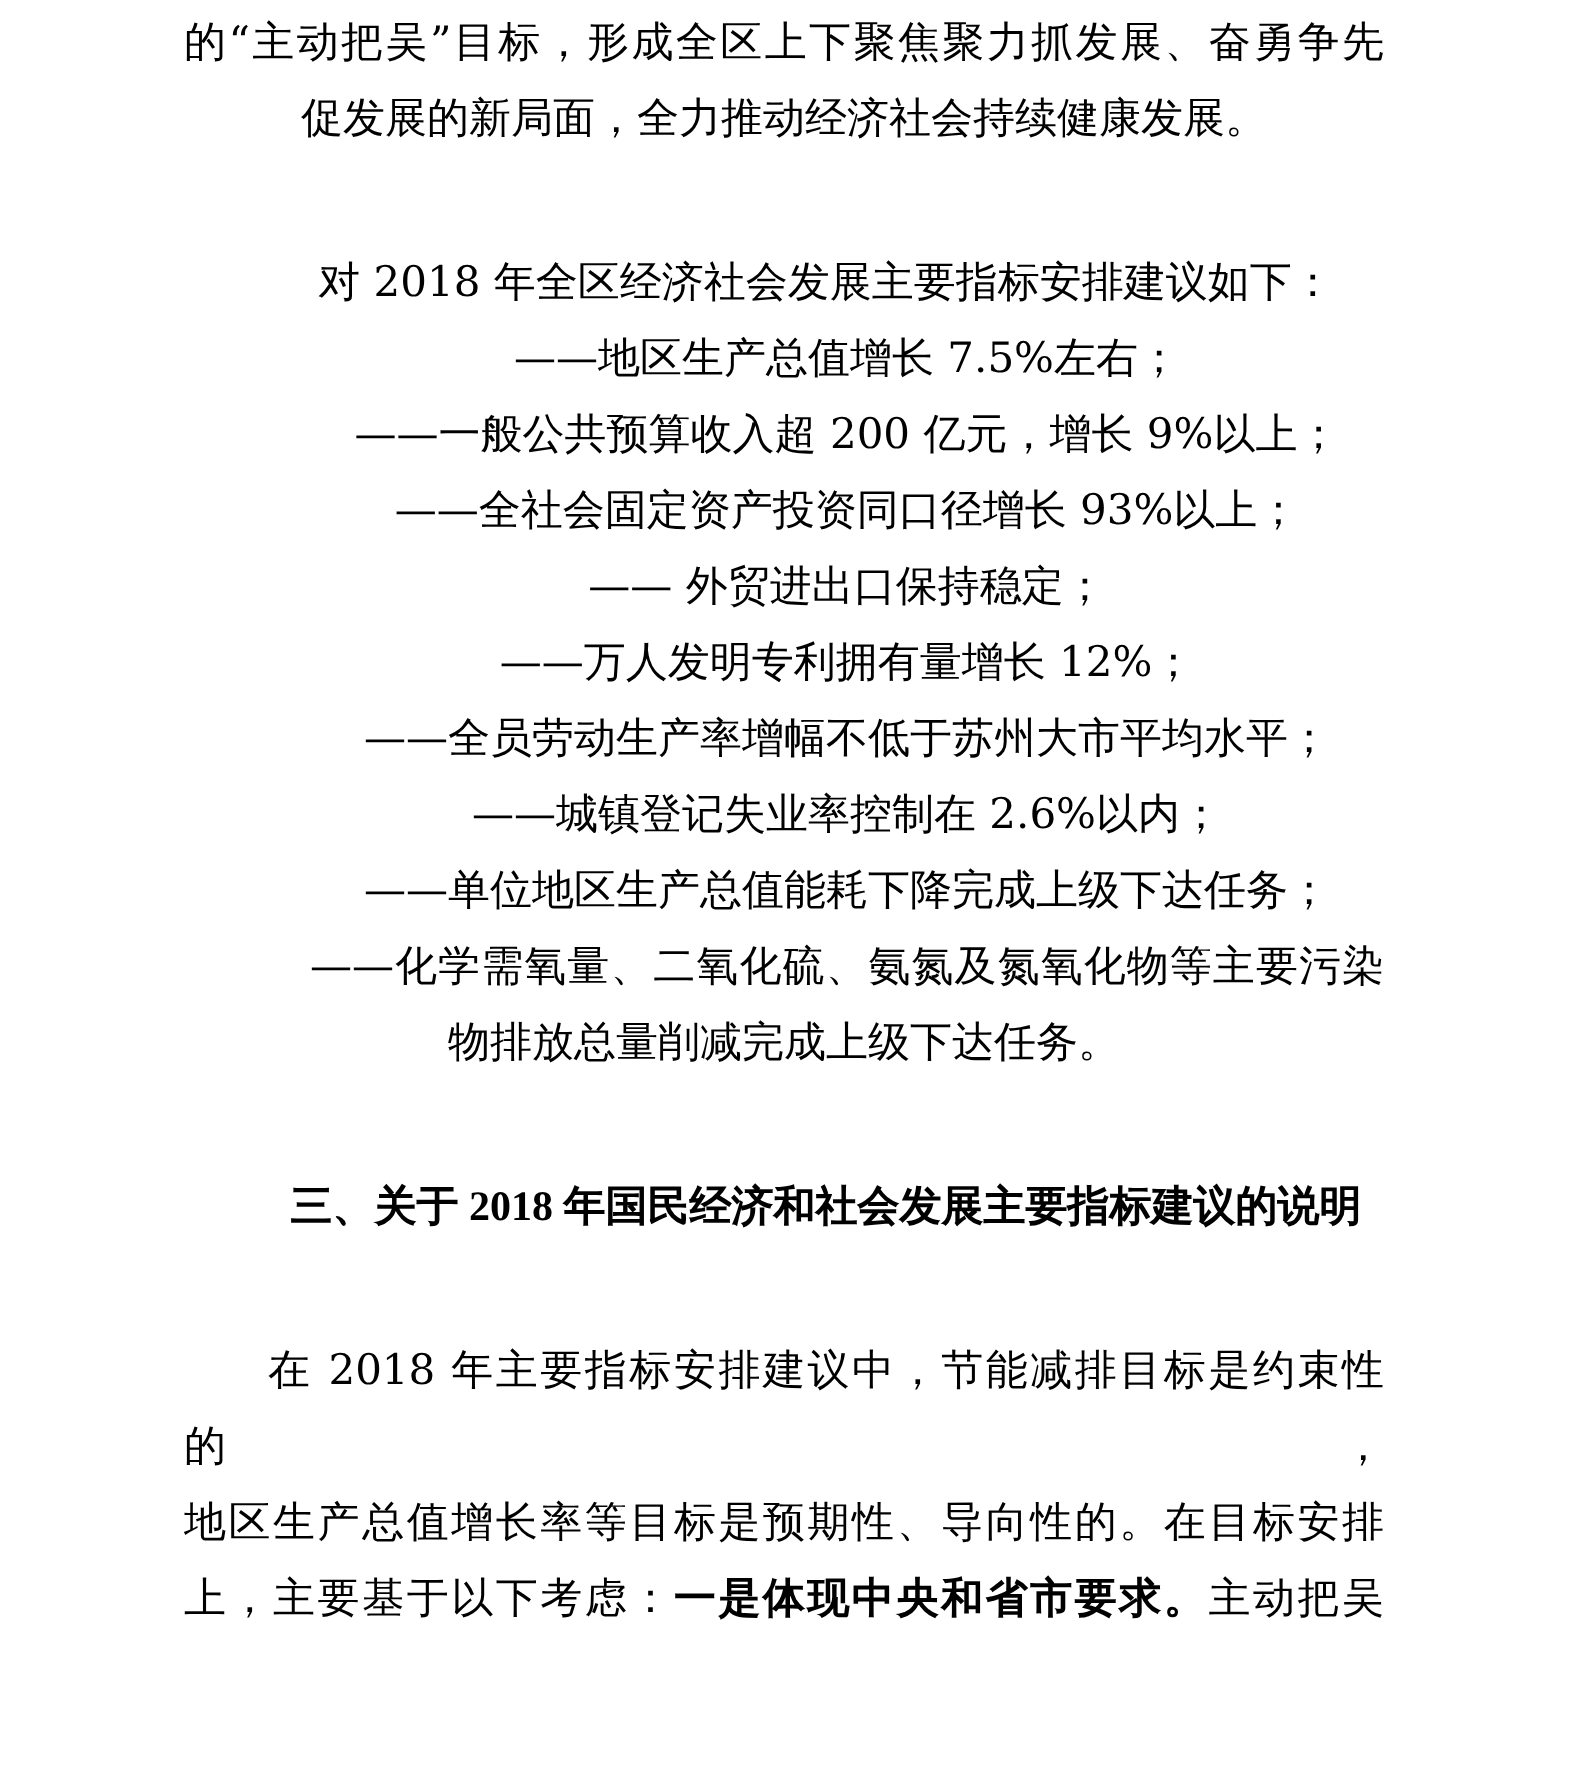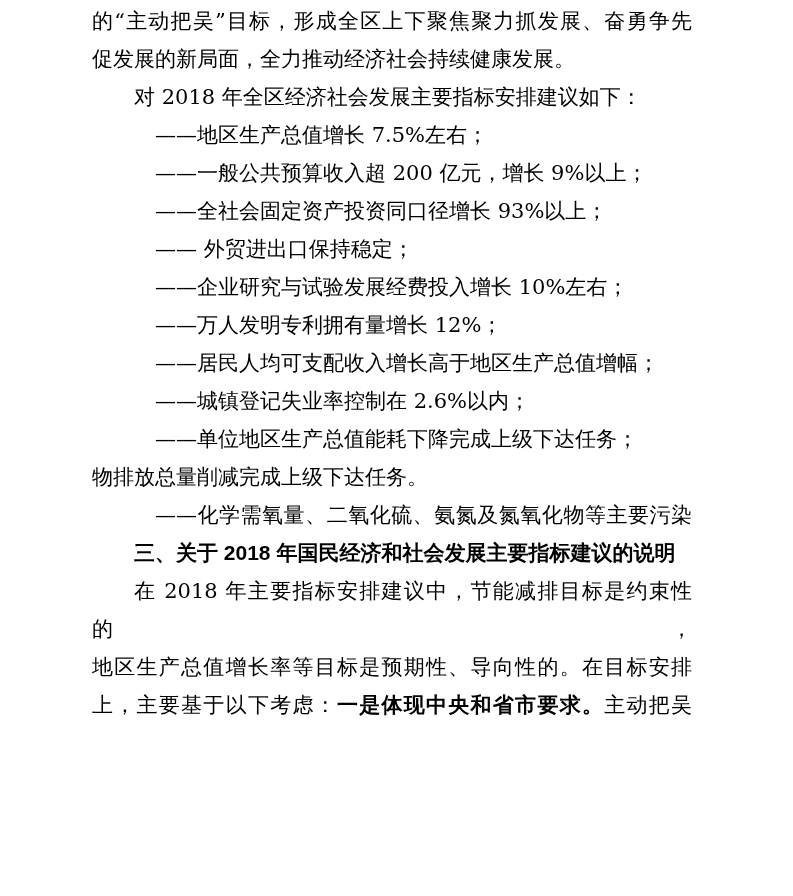--- a/index.html
+++ b/index.html
@@ -16,54 +16,53 @@
     box-sizing: content-box;
     width: 600px;
     padding: 2px 101px 0 92px;
     font-family: "DejaVu Serif", "Liberation Serif", serif;
     font-size: 21px;
     line-height: 38px;
     color: #000000;
   }
   .ln {
     width: 600px;
-    text-align: left;
+    text-align: center;
   }
   
   .j {
     text-align: justify;
     text-align-last: justify;
     text-justify: inter-ideograph;
   }
   
-  .i2 { text-indent: 42px; }
+  .i2 { text-indent: 42px; margin-top: 44px; }
   
   .i3 { text-indent: 63px; }
   .heading {
-    font-family: Liberation Sans, sans-serif;
+    font-family: Liberation Serif, serif;
     font-weight: 700;
   }
   .b { font-weight: 700; }
 </style>
 </head>
 <body>
 
 <div class="doc">
   <div class="ln j">的“主动把吴”目标，形成全区上下聚焦聚力抓发展、奋勇争先</div>
   <div class="ln">促发展的新局面，全力推动经济社会持续健康发展。</div>
   <div class="ln i2">对 2018 年全区经济社会发展主要指标安排建议如下：</div>
   <div class="ln i3">——地区生产总值增长 7.5%左右；</div>
   <div class="ln i3">——一般公共预算收入超 200 亿元，增长 9%以上；</div>
   <div class="ln i3">——全社会固定资产投资同口径增长 93%以上；</div>
   <div class="ln i3">—— 外贸进出口保持稳定；</div>
-  <div class="ln i3">——企业研究与试验发展经费投入增长 10%左右；</div>
   <div class="ln i3">——万人发明专利拥有量增长 12%；</div>
-  <div class="ln i3">——居民人均可支配收入增长高于地区生产总值增幅；</div>
+  <div class="ln i3">——全员劳动生产率增幅不低于苏州大市平均水平；</div>
   <div class="ln i3">——城镇登记失业率控制在 2.6%以内；</div>
   <div class="ln i3">——单位地区生产总值能耗下降完成上级下达任务；</div>
+  <div class="ln i3 j">——化学需氧量、二氧化硫、氨氮及氮氧化物等主要污染</div>
   <div class="ln">物排放总量削减完成上级下达任务。</div>
-  <div class="ln i3 j">——化学需氧量、二氧化硫、氨氮及氮氧化物等主要污染</div>
   <div class="ln i2 heading">三、关于 2018 年国民经济和社会发展主要指标建议的说明</div>
   <div class="ln i2 j">在 2018 年主要指标安排建议中，节能减排目标是约束性的，</div>
   <div class="ln j">地区生产总值增长率等目标是预期性、导向性的。在目标安排</div>
   <div class="ln j"><span>上，主要基于以下考虑：</span><span class="b">一是体现中央和省市要求。</span><span>主动把吴</span></div>
 
 </div>
 
 </body></html>

